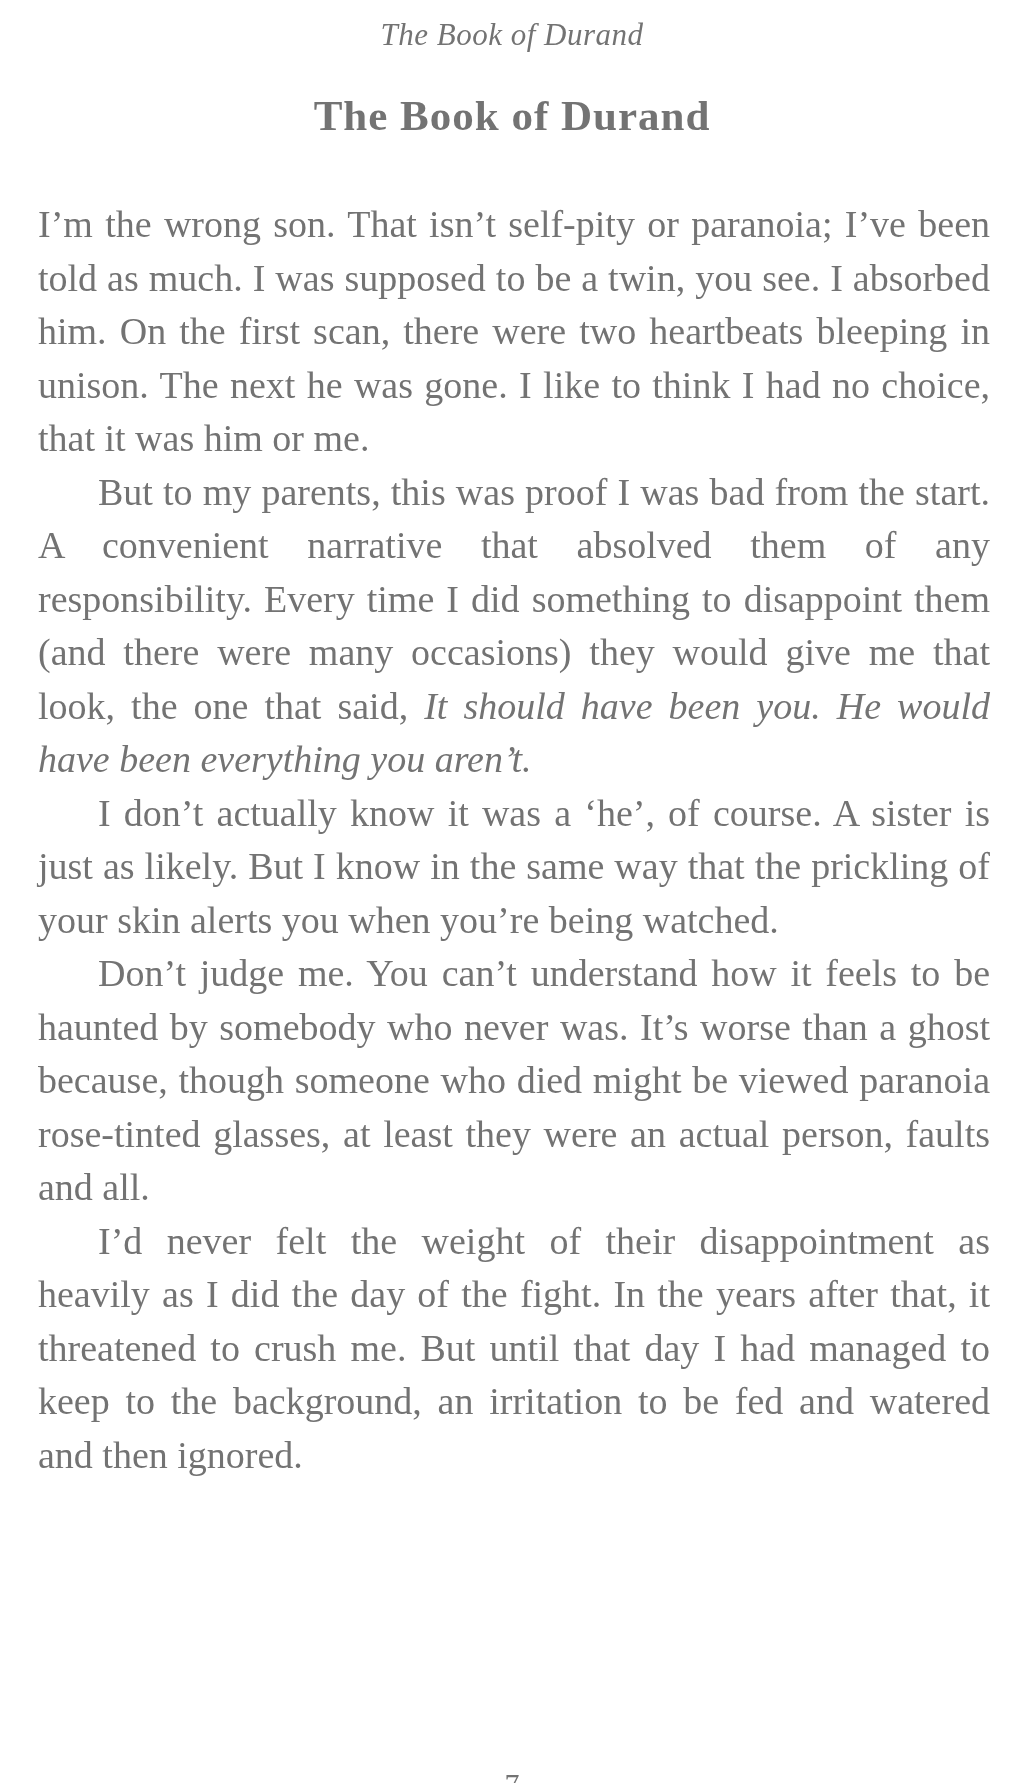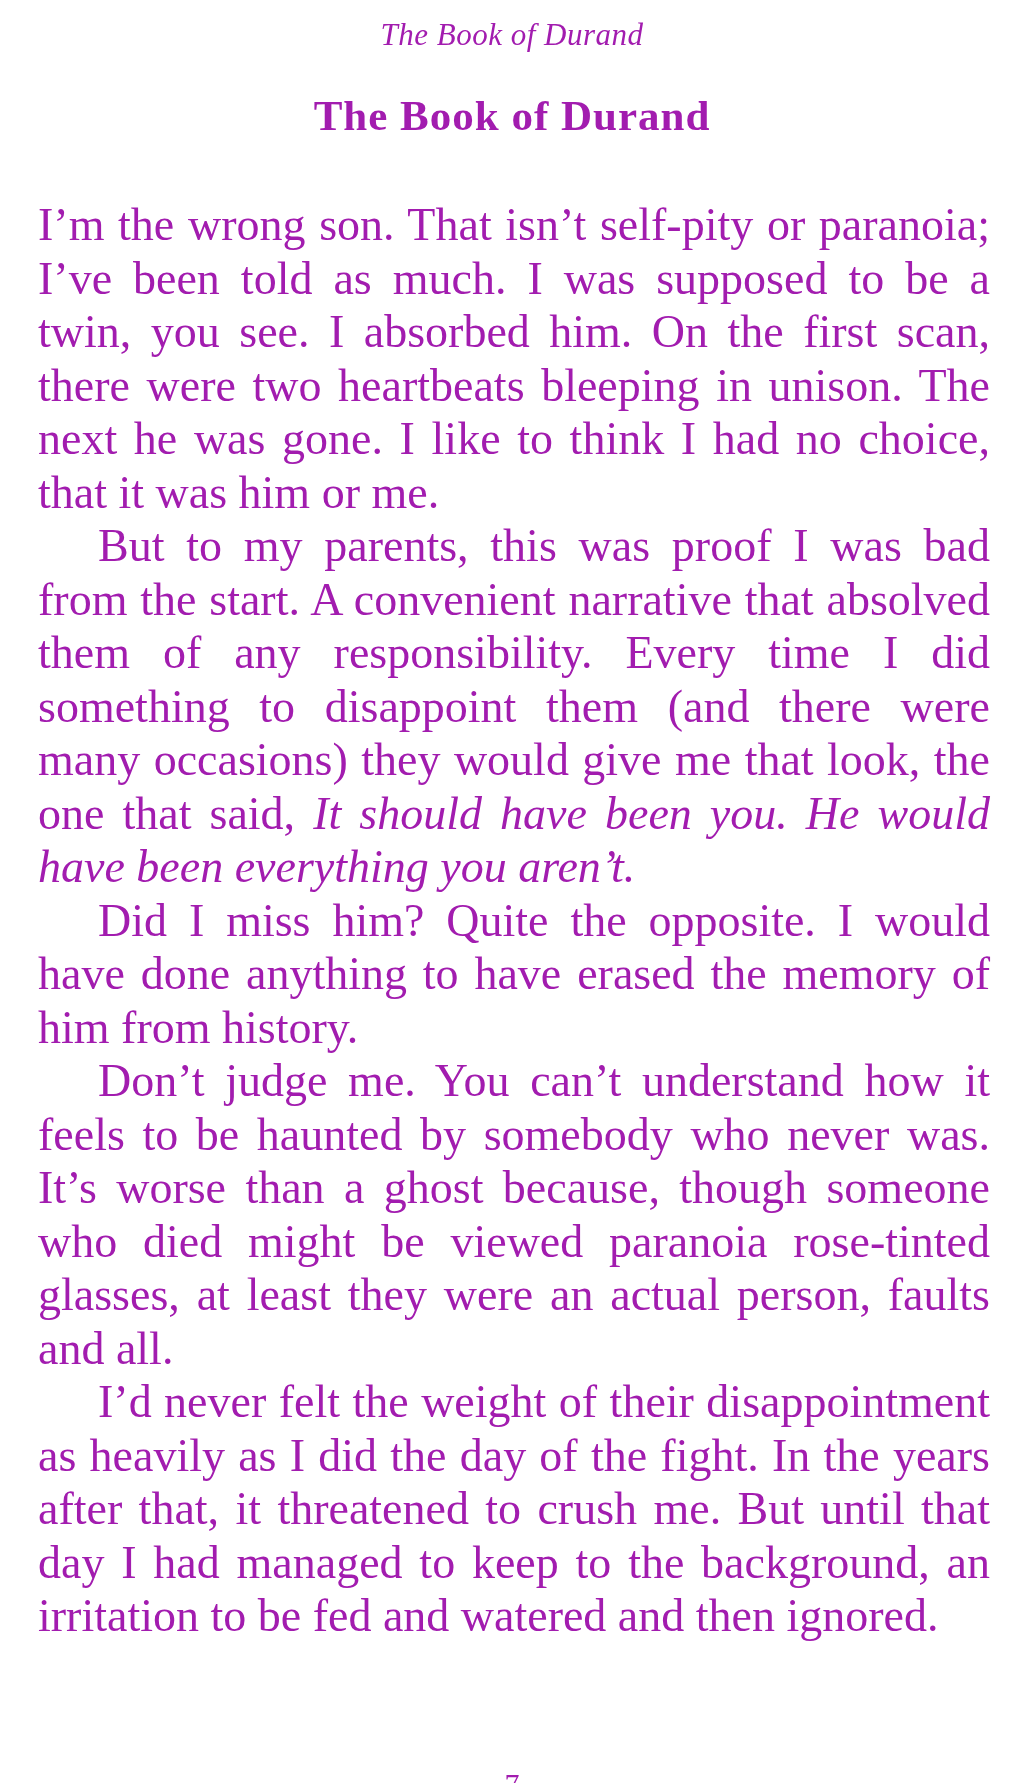--- a/index.html
+++ b/index.html
@@ -5,21 +5,21 @@
   html, body {
     margin: 0;
     padding: 0;
     background: #ffffff;
   }
   .page {
     position: relative;
     width: 1024px;
     height: 1783px;
     background: #ffffff;
-    color: #a21caf;
+    color: #737373;
     overflow: hidden;
     font-family: "Liberation Serif", "DejaVu Serif", serif;
   }
   .running-head {
     position: absolute;
     top: 19px;
     left: 0;
     right: 0;
     text-align: center;
     font-style: italic;
@@ -37,21 +37,21 @@
     font-weight: bold;
     font-size: 43px;
     line-height: 1;
     letter-spacing: 1px;
   }
   .body-text {
     position: absolute;
     top: 198px;
     left: 38px;
     width: 952px;
-    font-size: 46px;
+    font-size: 38px;
     line-height: 53.5px;
     text-align: justify;
   }
   .body-text p {
     margin: 0;
     padding: 0;
     text-indent: 60px;
   }
   .body-text p.no-indent {
     text-indent: 0;
@@ -77,22 +77,22 @@
   <div class="running-head">The Book of Durand</div>
 
   <h1 class="chapter-title">The Book of Durand</h1>
 
   <div class="body-text">
 
     <p class="no-indent"><span>I’m the wrong son. That isn’t self-pity or paranoia; I’ve been told as much. I was supposed to be a twin, you see. I absorbed him. On the first scan, there were two heartbeats bleeping in unison. The next he was gone. I like to think I had no choice, that it was him or me.</span></p>
 
     <p><span>But to my parents, this was proof I was bad from the start. A convenient narrative that absolved them of any responsibility. Every time I did something to disappoint them (and there were many occasions) they would give me that look, the one that said, </span><span class="italic">It should have been you. He would have been everything you aren’t.</span></p>
 
+    <p><span>I don’t actually know it was a ‘he’, of course. A sister is just as likely. But I know in the same way that the prickling of your skin alerts you when you’re being watched.</span></p>
 
-    <p><span>Did I miss him? Quite the opposite. I would have done anything to have erased the memory of him from history.</span></p>
 
     <p><span>Don’t judge me. You can’t understand how it feels to be haunted by somebody who never was. It’s worse than a ghost because, though someone who died might be viewed paranoia rose-tinted glasses, at least they were an actual person, faults and all.</span></p>
 
 
     <p><span>I’d never felt the weight of their disappointment as heavily as I did the day of the fight. In the years after that, it threatened to crush me. But until that day I had managed to keep to the background, an irritation to be fed and watered and then ignored.</span></p>
 
   </div>
 
   <div class="page-number">7</div>
 

